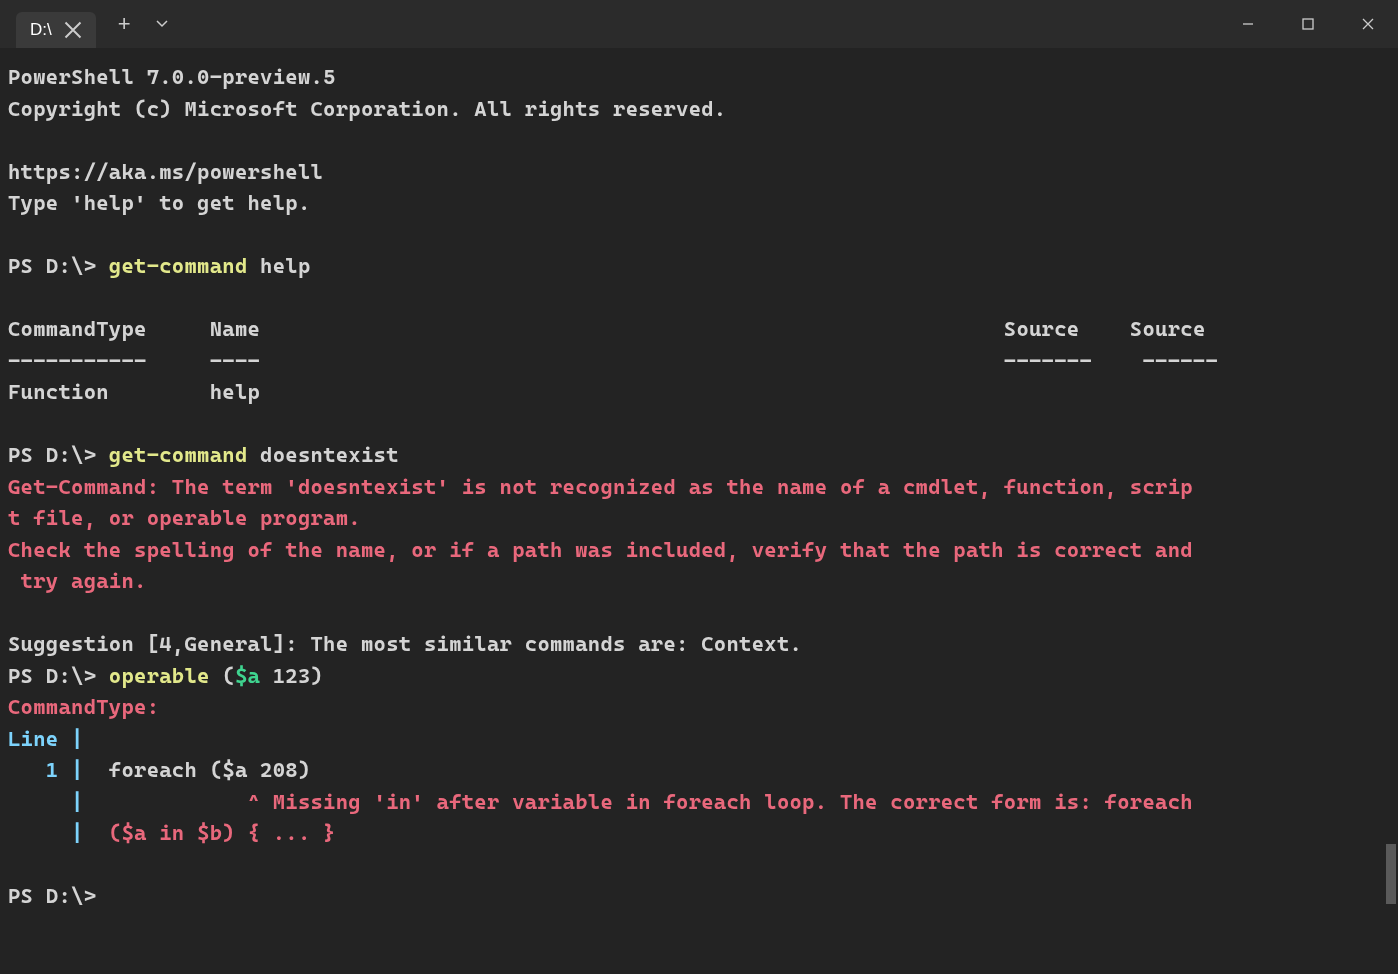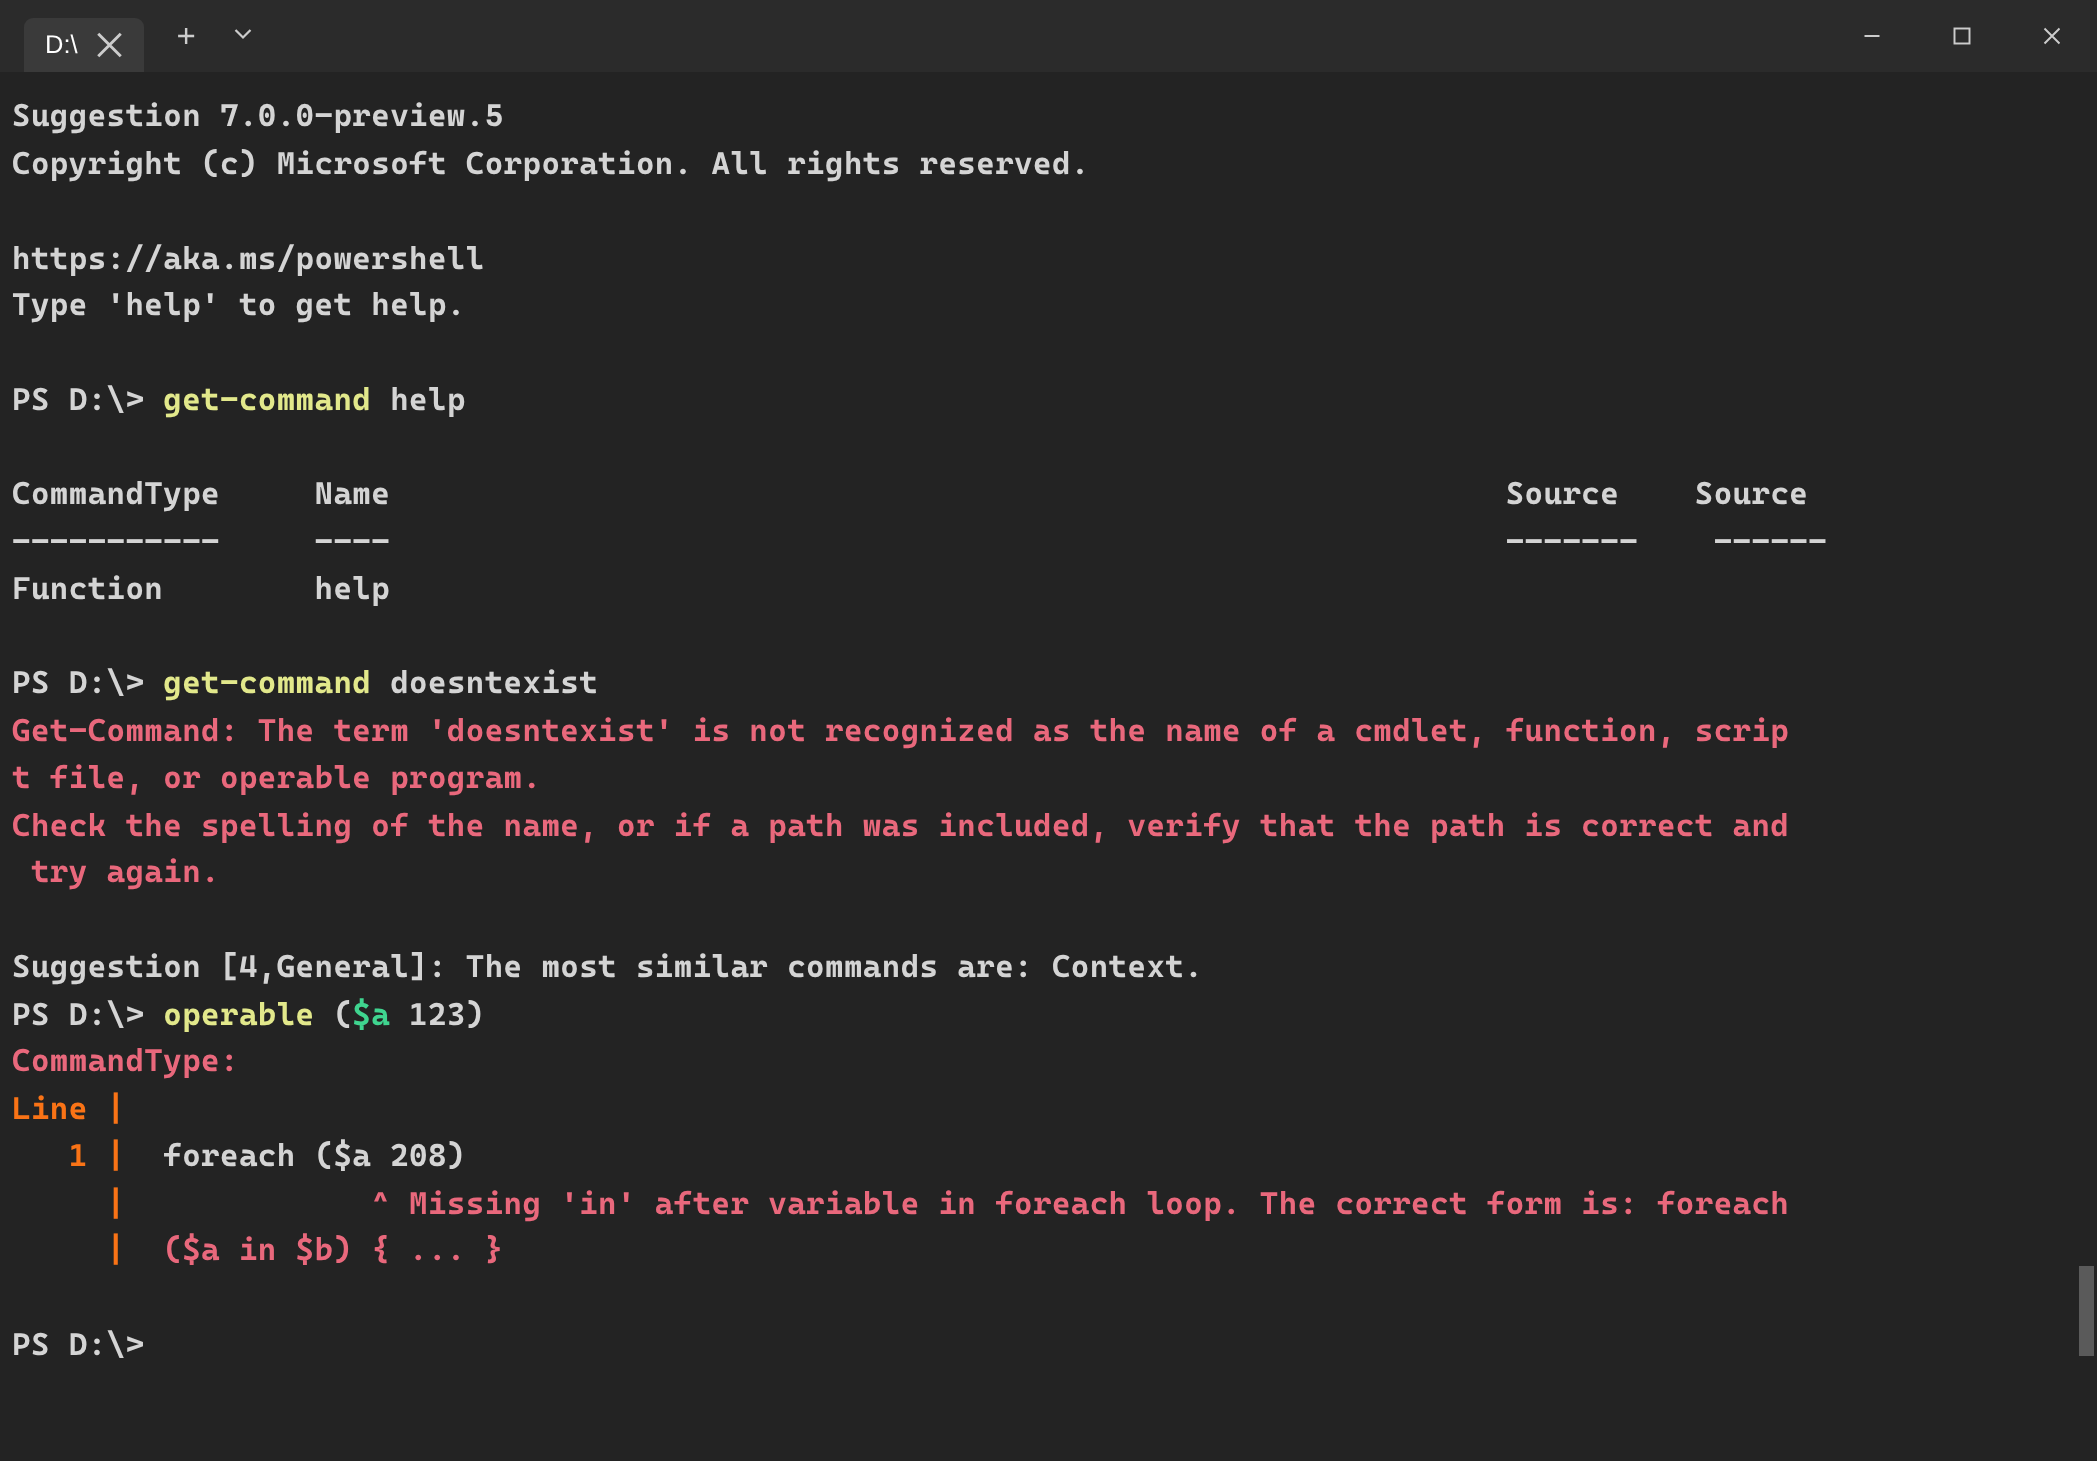--- a/index.html
+++ b/index.html
@@ -103,21 +103,21 @@
       line-height: 1.5;
       padding: 14px 8px;
       white-space: pre;
       overflow: hidden;
       letter-spacing: 0.3px;
     }
     .c-white { color: #d4d4d4; }
     .c-yellow { color: #e2e88b; }
     .c-red { color: #e9687c; margin-top: 17px; }
     .c-green { color: #3fd48f; }
-    .c-cyan { color: #f97316; }
+    .c-cyan { color: #7dd3fc; }
     .scrollbar {
       position: absolute;
       right: 2px;
       bottom: 70px;
       width: 10px;
       height: 60px;
       background: #5a5a5a;
     }
   </style>
 </head>
@@ -153,21 +153,21 @@
           </svg>
       </div>
       <div class="win-btn">
         <svg viewBox="0 0 14 14">
             <path d="M2 2 L12 12 M12 2 L2 12" stroke="currentColor" stroke-width="1.3"></path>
           </svg>
       </div>
     </div>
   </div>
 
-  <div class="terminal"><span class="c-white">Suggestion 7.0.0-preview.5</span>
+  <div class="terminal"><span class="c-white">PowerShell 7.0.0-preview.5</span>
 <span class="c-white">Copyright (c) Microsoft Corporation. All rights reserved.</span>
 
 <span class="c-white">https://aka.ms/powershell</span>
 <span class="c-white">Type 'help' to get help.</span>
 
 <span class="c-white">PS D:\&gt; </span><span class="c-yellow">get-command</span><span class="c-white"> help</span>
 
 <span class="c-white"><span>CommandType</span>     <span>Name</span>                                                           <span>Source</span>    <span>Source</span></span>
 <span class="c-white"><span>-----------</span>     <span>----</span>                                                           <span>-------</span>    <span>------</span></span>
 <span class="c-white"><span>Function</span>        <span>help</span></span>

